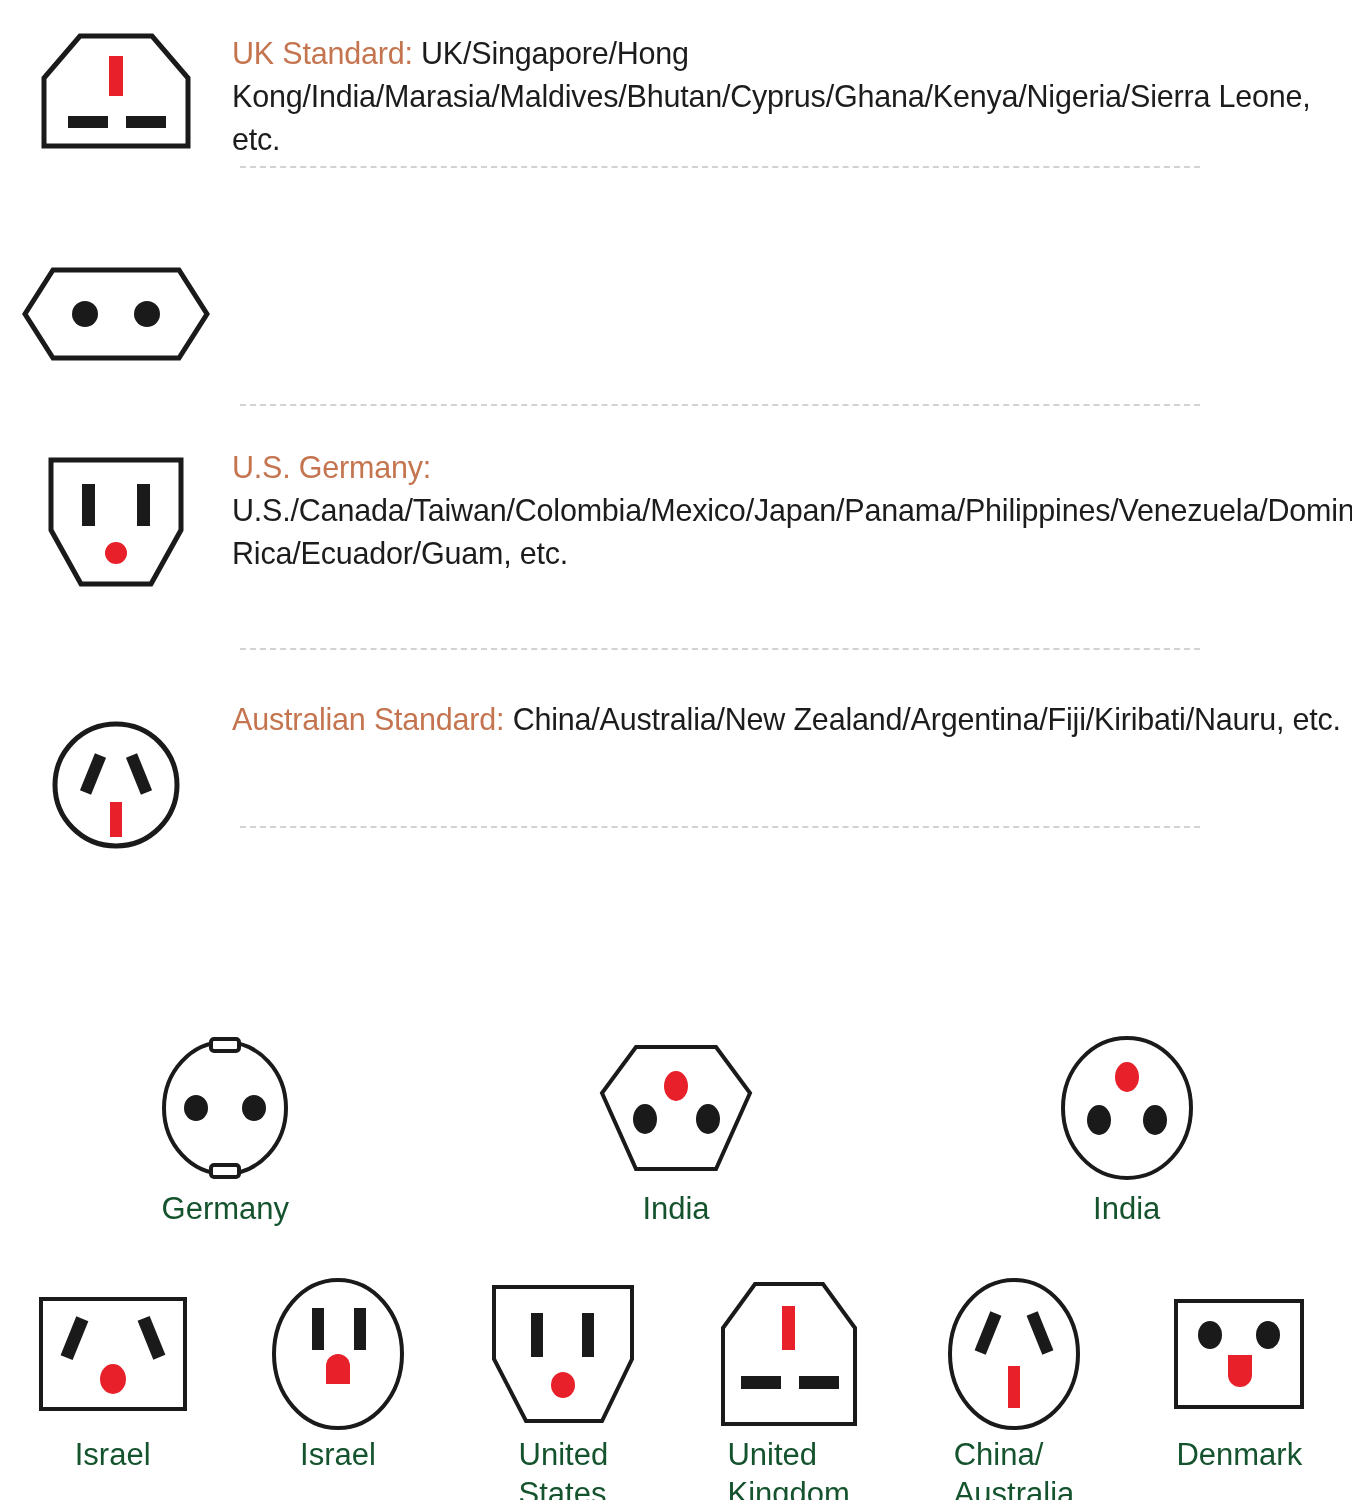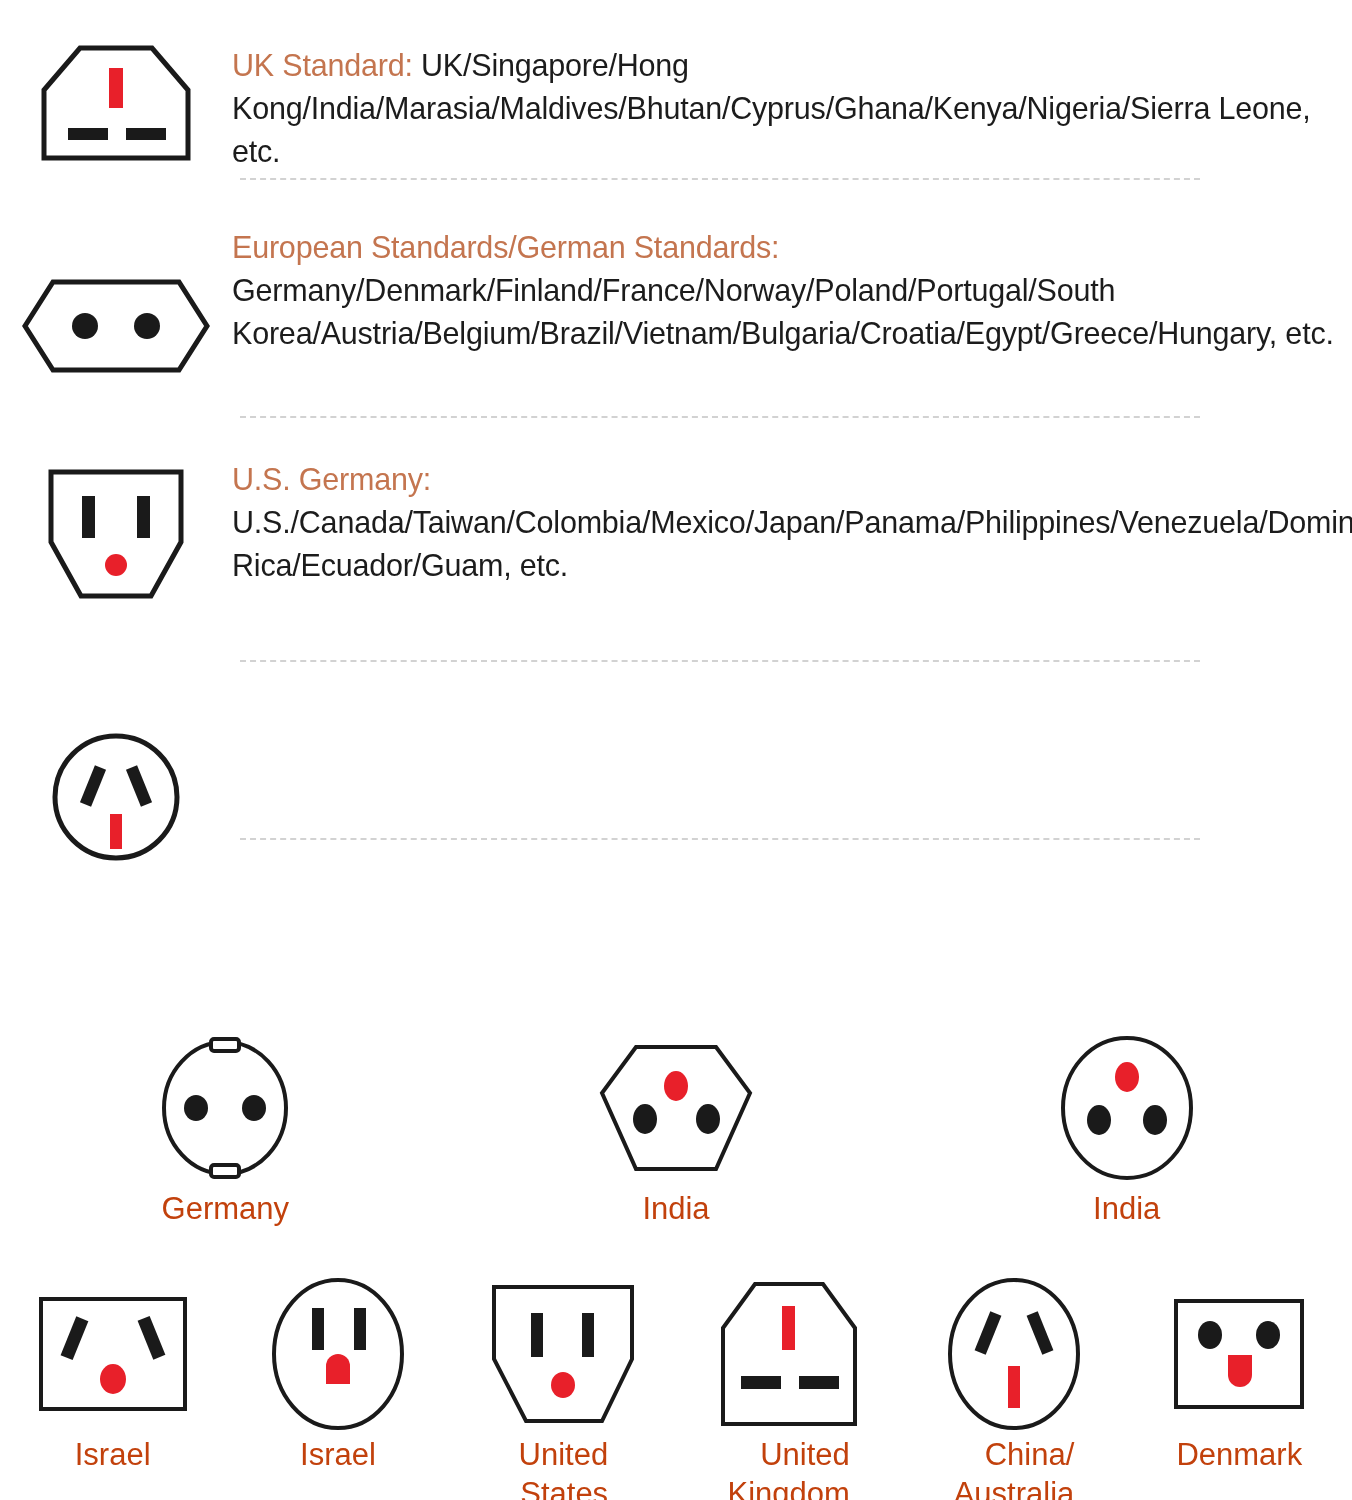--- a/index.html
+++ b/index.html
@@ -11,21 +11,21 @@
     width: 1352px; height: 1500px;
     font-family: "Liberation Sans", sans-serif;
     color: #1a1a1a;
     overflow: hidden;
     position: relative;
   }
 
   
   #standards-section {
     position: absolute;
-    left: 0; top: 12px;
+    left: 0; top: 0;
     width: 1352px;
   }
   .standard-row {
     position: relative;
     display: flex;
     align-items: flex-start;
   }
   .std-icon-cell {
     width: 232px;
     flex: 0 0 232px;
@@ -74,22 +74,22 @@
   }
   .socket-art {
     height: 155px;
     display: flex;
     align-items: center;
     justify-content: center;
   }
   .socket-label {
     font-size: 31px;
     line-height: 39px;
-    color: #c2410c;
-    text-align: right;
+    color: #14532d;
+    text-align: left;
     font-family: "Liberation Sans", sans-serif;
     white-space: pre-line;
     margin-top: 4px;
   }
   svg { display: block; overflow: visible; }
 </style>
 </head>
 <body>
 
 <div id="standards-section">
@@ -110,23 +110,20 @@
   </div>
 
   <div class="standard-row" style="height:240px;padding-top:18px;">
     <div class="std-icon-cell" style="padding-top:52px;">
       <svg width="190" height="96" viewBox="0 0 190 96">
         <path d="M32 4 L158 4 L186 48 L158 92 L32 92 L4 48 Z" fill="#fff" stroke="#1a1a1a" stroke-width="5"></path>
         <circle cx="64" cy="48" r="13" fill="#1a1a1a"></circle>
         <circle cx="126" cy="48" r="13" fill="#1a1a1a"></circle>
       </svg>
     </div>
-    <div class="std-text-cell">
-      <div class="std-text"><span class="std-title">European Standards/German Standards:</span><span> Germany/Denmark/Finland/France/Norway/Poland/Portugal/South Korea/Austria/Belgium/Brazil/Vietnam/Bulgaria/Croatia/Egypt/Greece/Hungary, etc.</span></div>
-    </div>
     <div class="divider" style="top:208px;"></div>
   </div>
 
   <div class="standard-row" style="height:230px;padding-top:10px;">
     <div class="std-icon-cell" style="padding-top:10px;">
       <svg width="150" height="132" viewBox="0 0 150 132">
         <path d="M10 4 L140 4 L140 74 L110 128 L40 128 L10 74 Z" fill="#fff" stroke="#1a1a1a" stroke-width="5"></path>
         <rect x="41" y="28" width="13" height="42" fill="#1a1a1a"></rect>
         <rect x="96" y="28" width="13" height="42" fill="#1a1a1a"></rect>
         <circle cx="75" cy="97" r="11" fill="#e8202a"></circle>
@@ -140,20 +137,23 @@
 
   <div class="standard-row" style="height:185px;padding-top:32px;">
     <div class="std-icon-cell" style="padding-top:22px;">
       <svg width="130" height="130" viewBox="0 0 130 130">
         <circle cx="65" cy="65" r="61" fill="#fff" stroke="#1a1a1a" stroke-width="5"></circle>
         <rect x="36" y="34" width="12" height="40" fill="#1a1a1a" transform="rotate(22 42 54)"></rect>
         <rect x="82" y="34" width="12" height="40" fill="#1a1a1a" transform="rotate(-22 88 54)"></rect>
         <rect x="59" y="82" width="12" height="35" fill="#e8202a"></rect>
       </svg>
     </div>
+    <div class="std-text-cell">
+      <div class="std-text"><span class="std-title">Australian Standard:</span><span> China/Australia/New Zealand/Argentina/Fiji/Kiribati/Nauru, etc.</span></div>
+    </div>
     <div class="divider" style="top:160px;"></div>
   </div>
 
 </div>
 
 <div id="socket-grid">
 
   <div class="socket-row">
 
     <div class="socket-cell">

